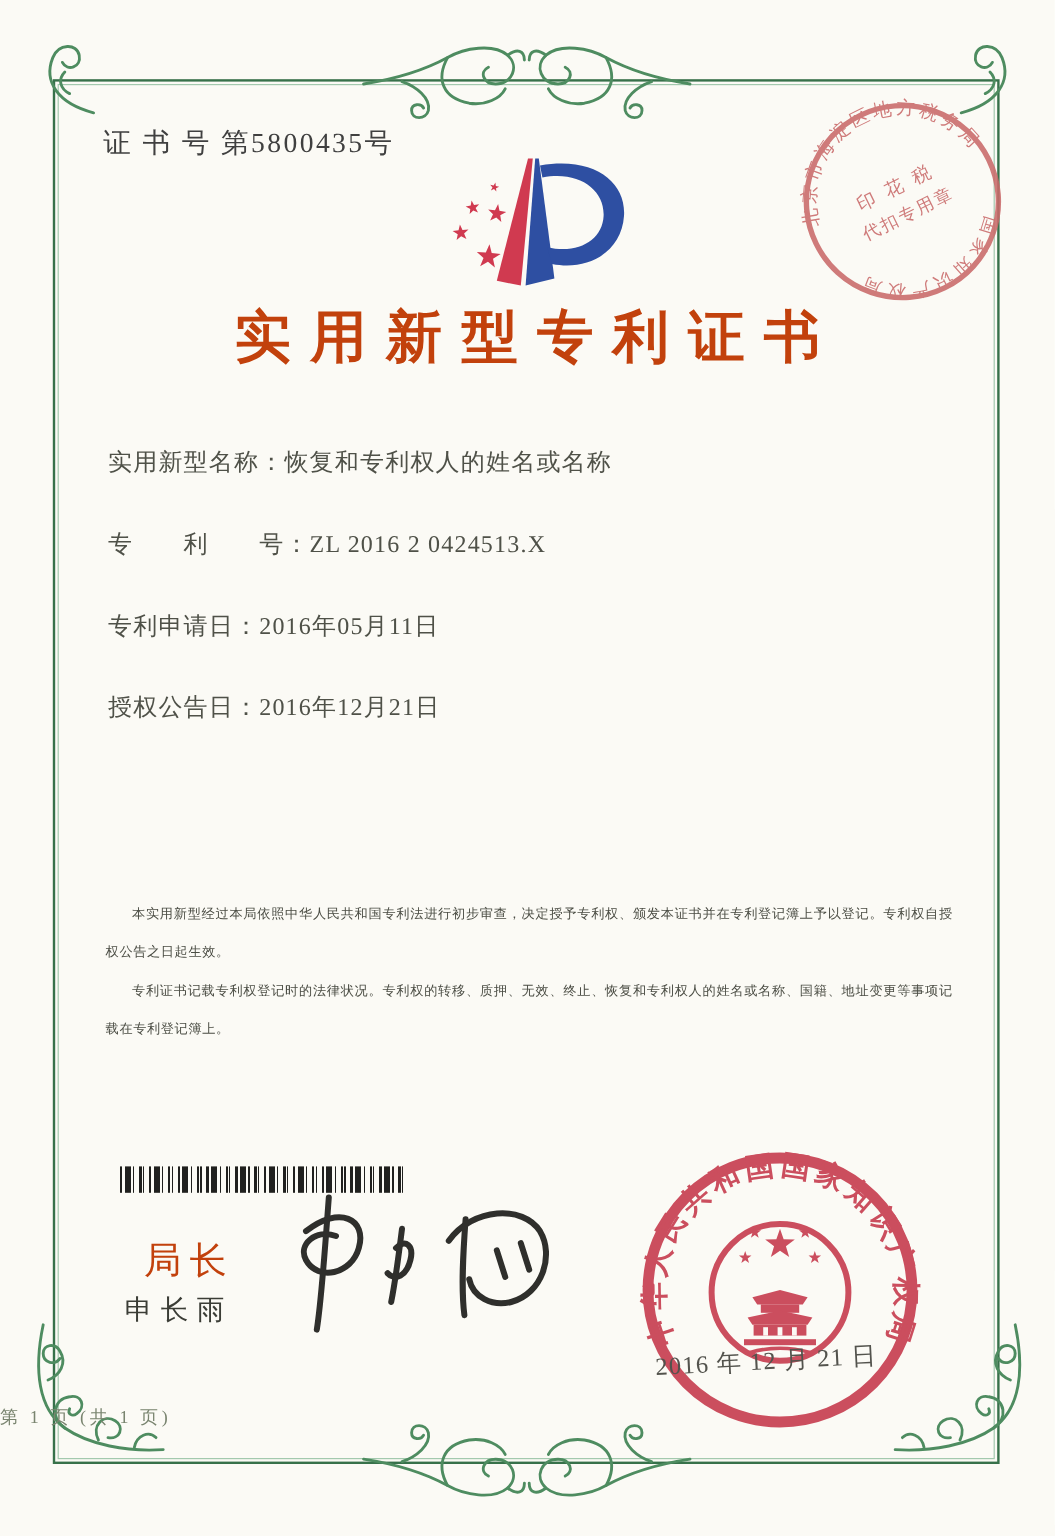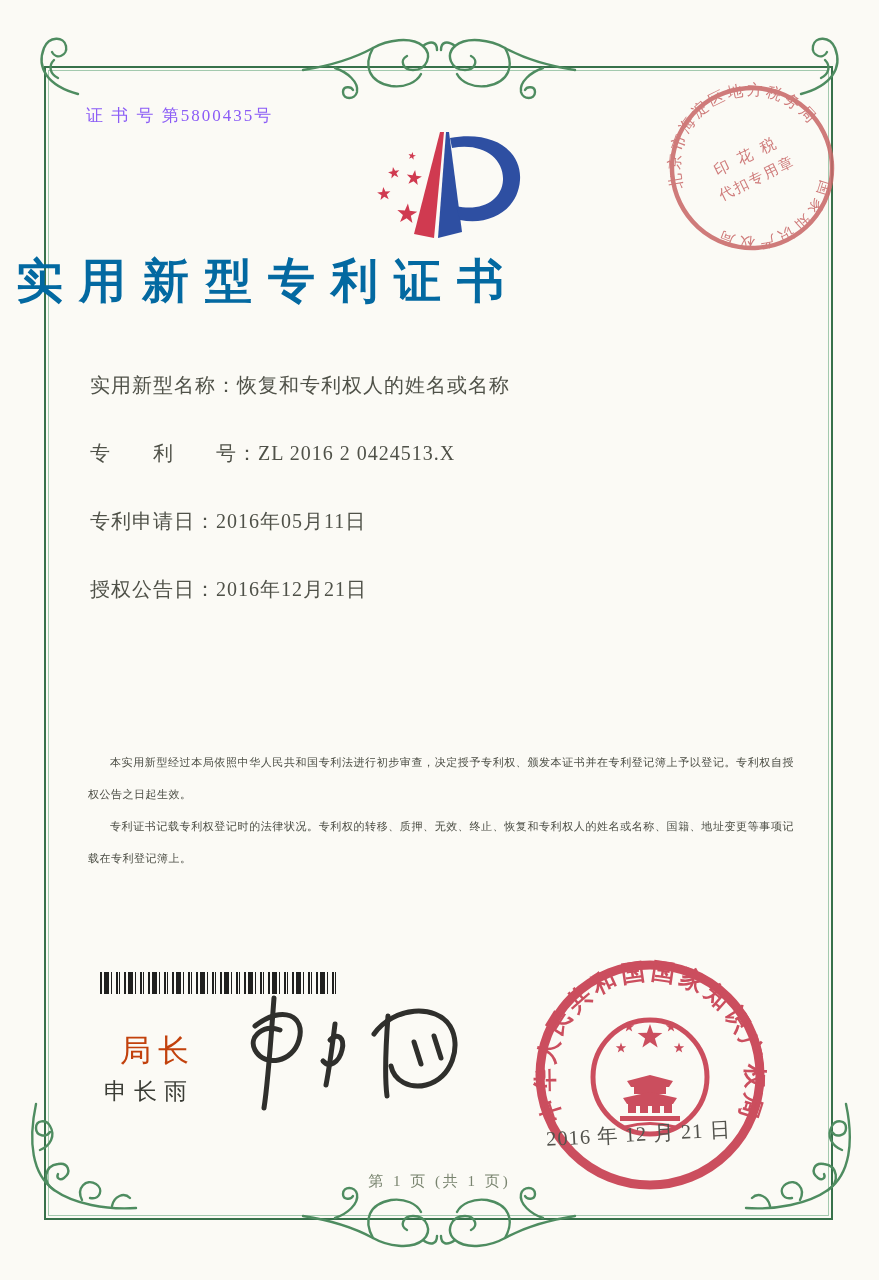--- a/index.html
+++ b/index.html
@@ -17,27 +17,27 @@
   }
   .frame::before {
     content:""; position:absolute; inset:2px;
     border:1px solid #a3c9ae;
   }
   .orn { position:absolute; pointer-events:none; }
   .orn path { fill:none; stroke:#4e8c60; stroke-width:2.4; stroke-linecap:round; }
   
   .cert-no {
     position:absolute; left:86px; top:104px;
-    font-size:17px; letter-spacing:2px; color:#8b5cf6;
+    font-size:23px; letter-spacing:2px; color:#404040;
   }
   .logo { position:absolute; left:350px; top:128px; }
   .title {
     position:absolute; left:0; right:0; top:250px;
-    text-align:left; font-size:47px; font-weight:600;
-    letter-spacing:16px; text-indent:16px; color:#0369a1;
+    text-align:center; font-size:47px; font-weight:600;
+    letter-spacing:16px; text-indent:16px; color:#c2410c;
   }
   
   .fields {
     position:absolute; left:90px; top:372px;
     display:flex; flex-direction:column; gap:41px;
     font-size:20px; color:#4f5148;
   }
   .field-row { white-space:nowrap; letter-spacing:1px; }
   .flabel { }
   .fvalue { }
@@ -63,21 +63,21 @@
   .signature { position:absolute; left:210px; top:988px; }
   .seal { position:absolute; left:530px; top:955px; }
   .seal-date {
     position:absolute; left:546px; top:1120px;
     font-size:20.5px; letter-spacing:1px; color:#53534d;
     transform:rotate(-3deg); z-index:5; white-space:nowrap;
   }
   .tax-stamp { position:absolute; left:662px; top:78px; transform:rotate(-26deg); opacity:0.88; z-index:4; }
   .footer {
     position:absolute; left:0; right:0; top:1172px;
-    text-align:center; font-size:15px; letter-spacing:3px; color:#79846f;
+    text-align:left; font-size:15px; letter-spacing:3px; color:#79846f;
   }
 </style>
 </head>
 <body>
 
 <div class="page">
 
   <div class="frame"></div>
 
   <svg class="orn" style="left:18px; top:1100px;" width="128" height="128" viewBox="0 0 128 128">

